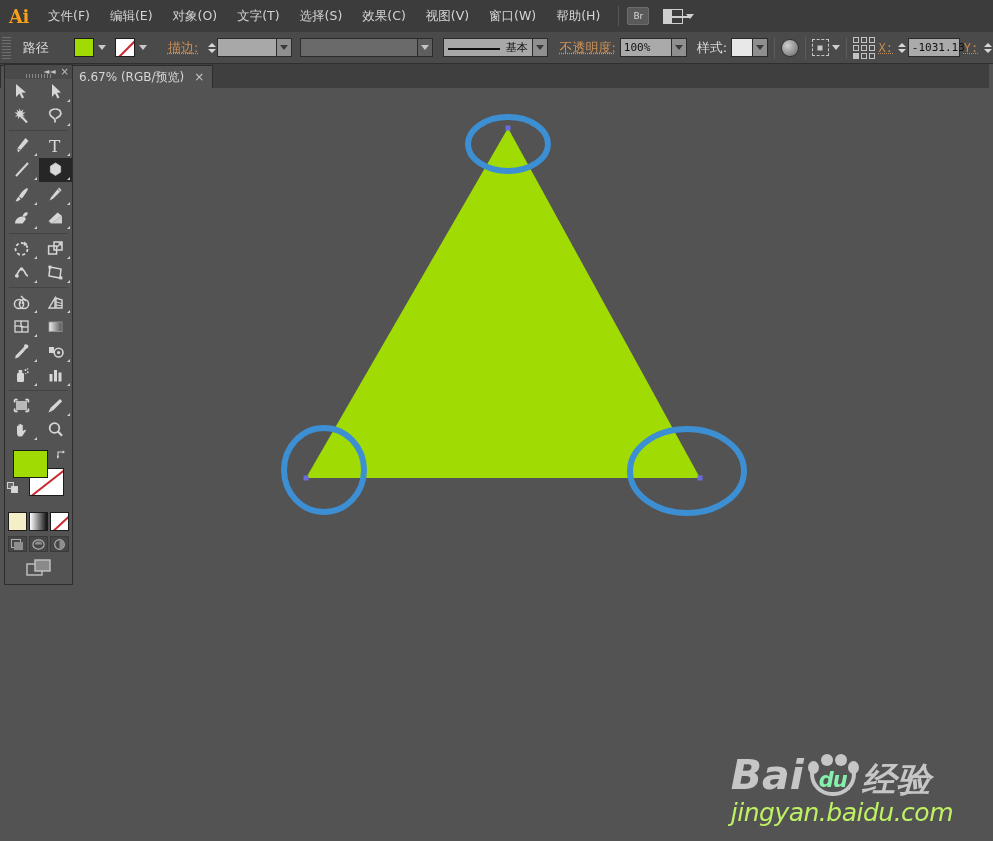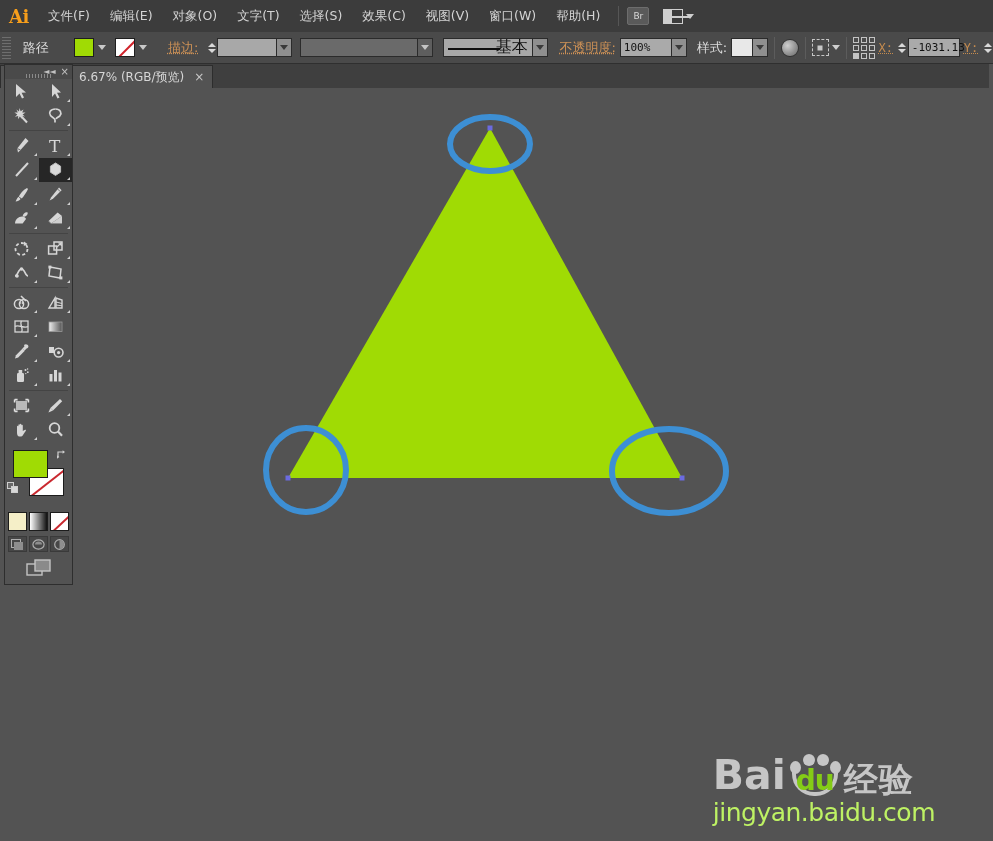--- a/index.html
+++ b/index.html
@@ -123,21 +123,21 @@
   .combo-btn.dk i { border-top-color: #c4c4c4; }
   .stroke-preview {
     display: flex; align-items: center; justify-content: flex-end;
     height: 19px; background: #a8a8a8; border: 1px solid #2b2b2b;
     padding: 0 4px; position: relative; width: 90px;
   }
   .stroke-preview .line {
     position: absolute; left: 4px; top: 50%; width: 52px; height: 2px;
     background: #101010;
   }
-  .stroke-preview span { color: #111; font-size: 16px; z-index: 1; }
+  .stroke-preview span { color: #111; font-size: 11px; z-index: 1; }
   .circ-btn {
     width: 18px; height: 18px; border-radius: 50%;
     background: radial-gradient(circle at 35% 35%, #cfcfcf 0%, #8e8e8e 60%, #6a6a6a 100%);
     border: 1px solid #333;
   }
   .dashed-sq {
     width: 17px; height: 17px; border: 1.5px dashed #c6c6c6; position: relative;
   }
   .dashed-sq::after {
     content: ''; position: absolute; left: 50%; top: 50%;
@@ -250,42 +250,42 @@
     width: 19px; height: 16px; background: #474747;
     border: 1px solid #3a3a3a; display: flex;
     align-items: center; justify-content: center;
   }
   .panelswitch {
     display: flex; justify-content: center; margin-top: 6px; margin-bottom: 2px;
   }
 
   
   .canvas {
-    position: absolute; left: 59px; top: 88px;
-    width: 916px; height: 753px; background: #535353; overflow: hidden;
+    position: absolute; left: 77px; top: 88px;
+    width: 916px; height: 753px; background: #535353; overflow: hidden; font-style: italic;
   }
 
   
   .watermark {
     position: absolute; right: 40px; bottom: 14px;
     text-align: center; color: #bdbdbd;
     user-select: none; pointer-events: none;
   }
   .wm-top {
     display: flex; align-items: flex-end; gap: 2px;
     font-size: 41px; font-weight: bold; line-height: 1;
     font-family: "DejaVu Sans", "Liberation Sans", sans-serif;
     color: #c6c6c6;
   }
   .wm-paw { position: relative; width: 54px; height: 42px; }
   .wm-du {
     position: absolute; left: 4px; bottom: 0; width: 46px; height: 27px;
     border: 4px solid #c6c6c6; border-radius: 0 0 22px 22px;
     border-top: none;
-    color: #84cc16; font-size: 28px; font-weight: bold;
+    color: #86efac; font-size: 21px; font-weight: bold;
     display: flex; align-items: center; justify-content: center;
     letter-spacing: -1px;
   }
   .wm-toe {
     position: absolute; background: #c6c6c6; border-radius: 50%;
   }
   .wm-cn { font-size: 34px; color: #c6c6c6; letter-spacing: 1px; }
   .wm-bot {
     font-size: 25px; color: #bef264; margin-top: 2px; letter-spacing: -0.5px;
   }

